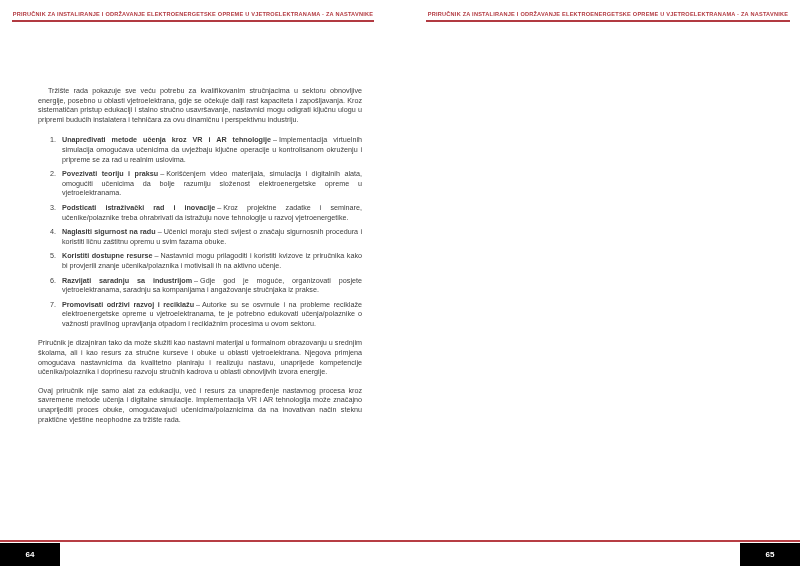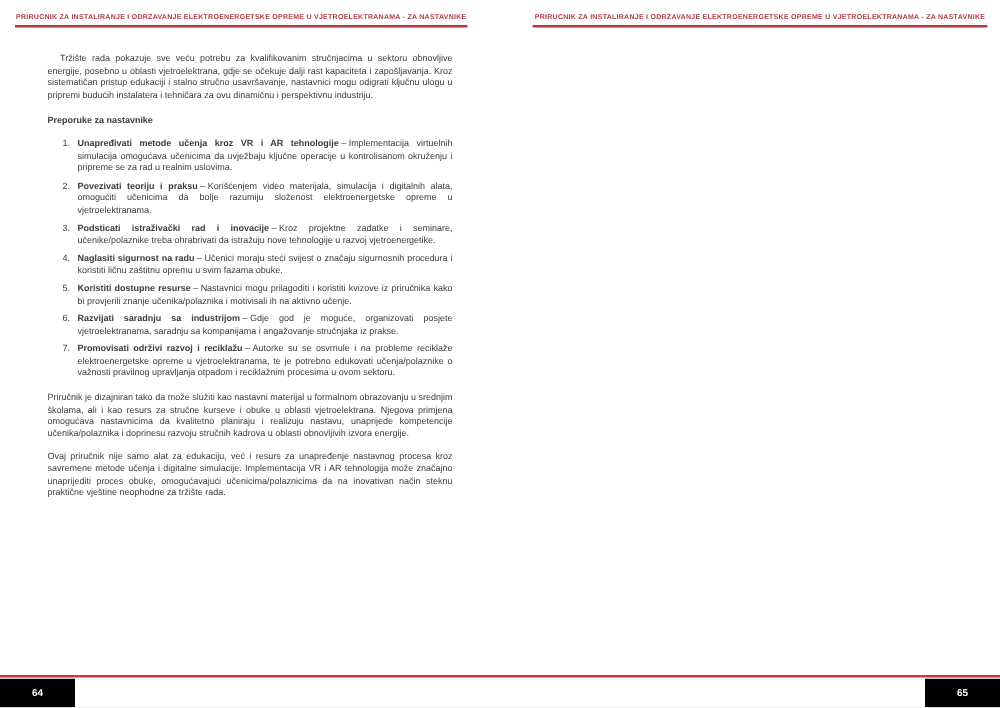--- a/index.html
+++ b/index.html
@@ -15,21 +15,21 @@
   }
   .running-head.left{left:12px;width:362px;}
   .running-head.right{left:426px;width:364px;}
   
   .body-col{
     position:absolute;left:38px;top:42px;width:324px;
     color:#3c3c3c;font-size:7.2px;line-height:9.6px;text-align:justify;
   }
   .para{margin:0;}
   .para.indent{text-indent:10px;}
-  .intro{margin-bottom:11px;}
+  .intro{margin-bottom:11px;margin-top:44px;}
   .section-heading{font-weight:bold;margin:0 0 9px 0;text-align:left;}
   .rec-list{margin:0 0 10px 0;padding:0 0 0 12px;}
   .rec-item{display:flex;margin:0 0 5px 0;}
   .rec-num{width:12px;flex:0 0 12px;text-align:left;}
   .rec-body{flex:1;text-align:justify;}
   .rec-title{font-weight:bold;}
   .sep{padding:0 2px;}
   .closing-1{margin-bottom:9px;}
   
   .footer-rule{position:absolute;left:0;top:540px;width:800px;height:2px;background:#b73e44;}
@@ -51,21 +51,20 @@
   </div>
 
   <div class="running-head right">
     <span class="rh-text">PRIRUČNIK ZA INSTALIRANJE I ODRŽAVANJE ELEKTROENERGETSKE OPREME U VJETROELEKTRANAMA - ZA NASTAVNIKE</span>
   </div>
 
   <div class="body-col">
 
     <p class="para indent intro">Tržište rada pokazuje sve veću potrebu za kvalifikovanim stručnjacima u sektoru obnovljive energije, posebno u oblasti vjetroelektrana, gdje se očekuje dalji rast kapaciteta i zapošljavanja. Kroz sistematičan pristup edukaciji i stalno stručno usavršavanje, nastavnici mogu odigrati ključnu ulogu u pripremi budućih instalatera i tehničara za ovu dinamičnu i perspektivnu industriju.</p>
 
-    <p class="para section-heading">Preporuke za nastavnike</p>
 
     <div class="rec-list">
 
       <div class="rec-item">
         <span class="rec-num">1.</span>
         <span class="rec-body"><span class="rec-title">Unapređivati metode učenja kroz VR i AR tehnologije</span><span class="sep">–</span><span>Implementacija virtuelnih simulacija omogućava učenicima da uvježbaju ključne operacije u kontrolisanom okruženju i pripreme se za rad u realnim uslovima.</span></span>
       </div>
 
       <div class="rec-item">
         <span class="rec-num">2.</span>

